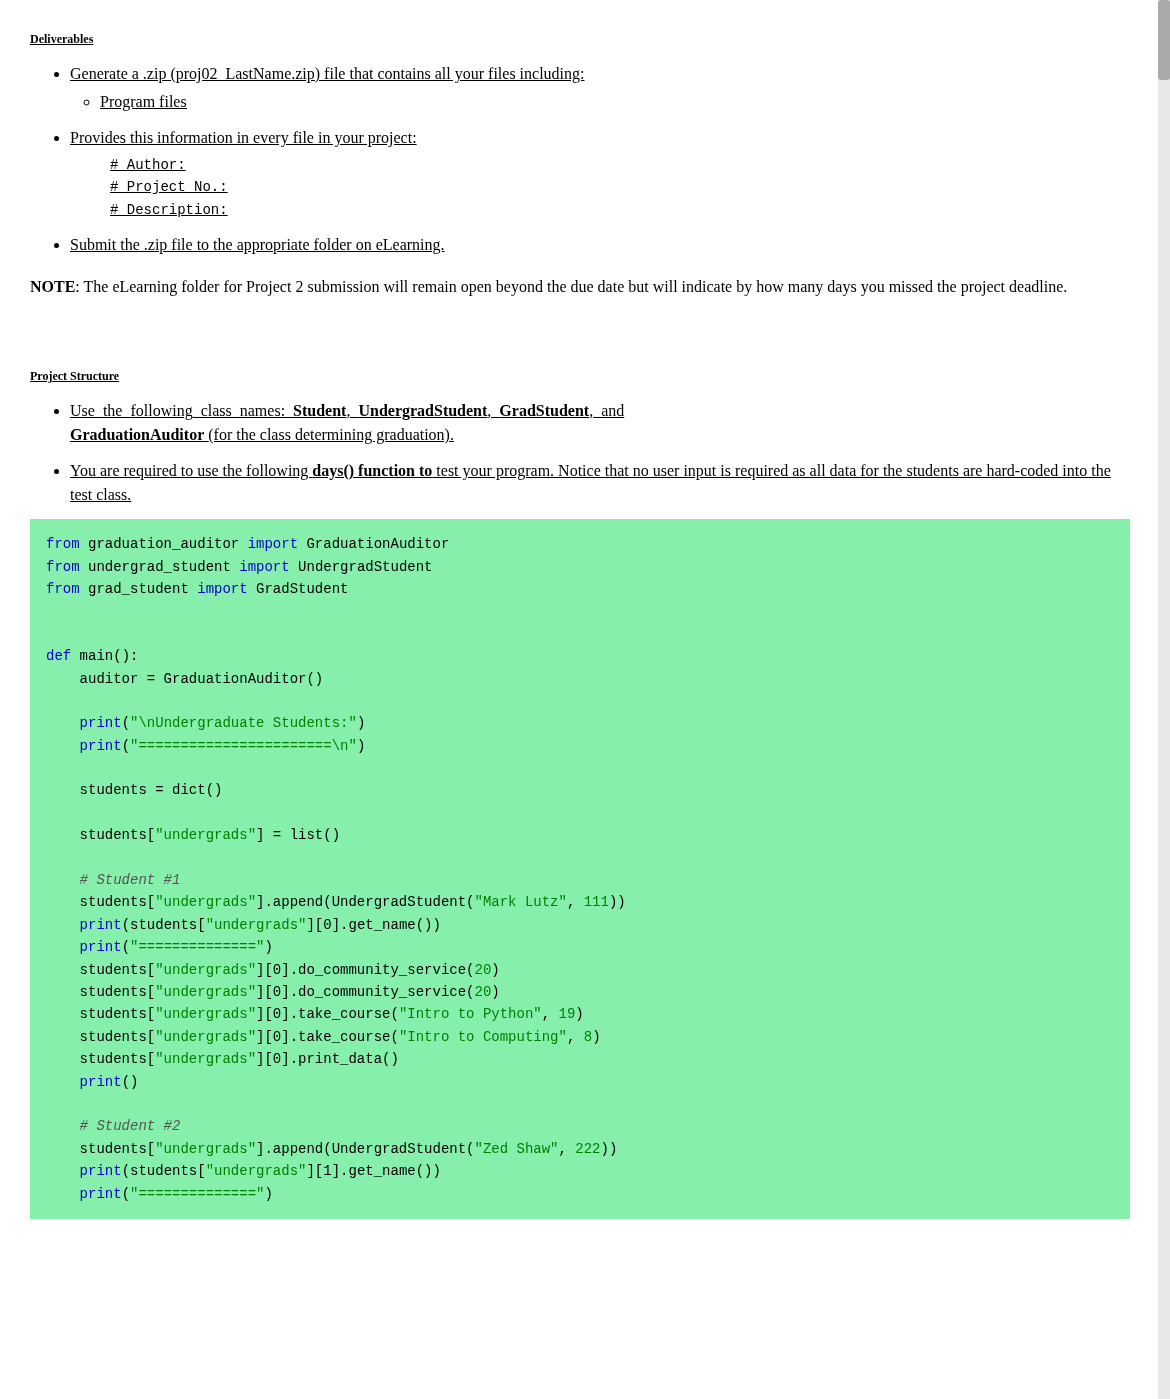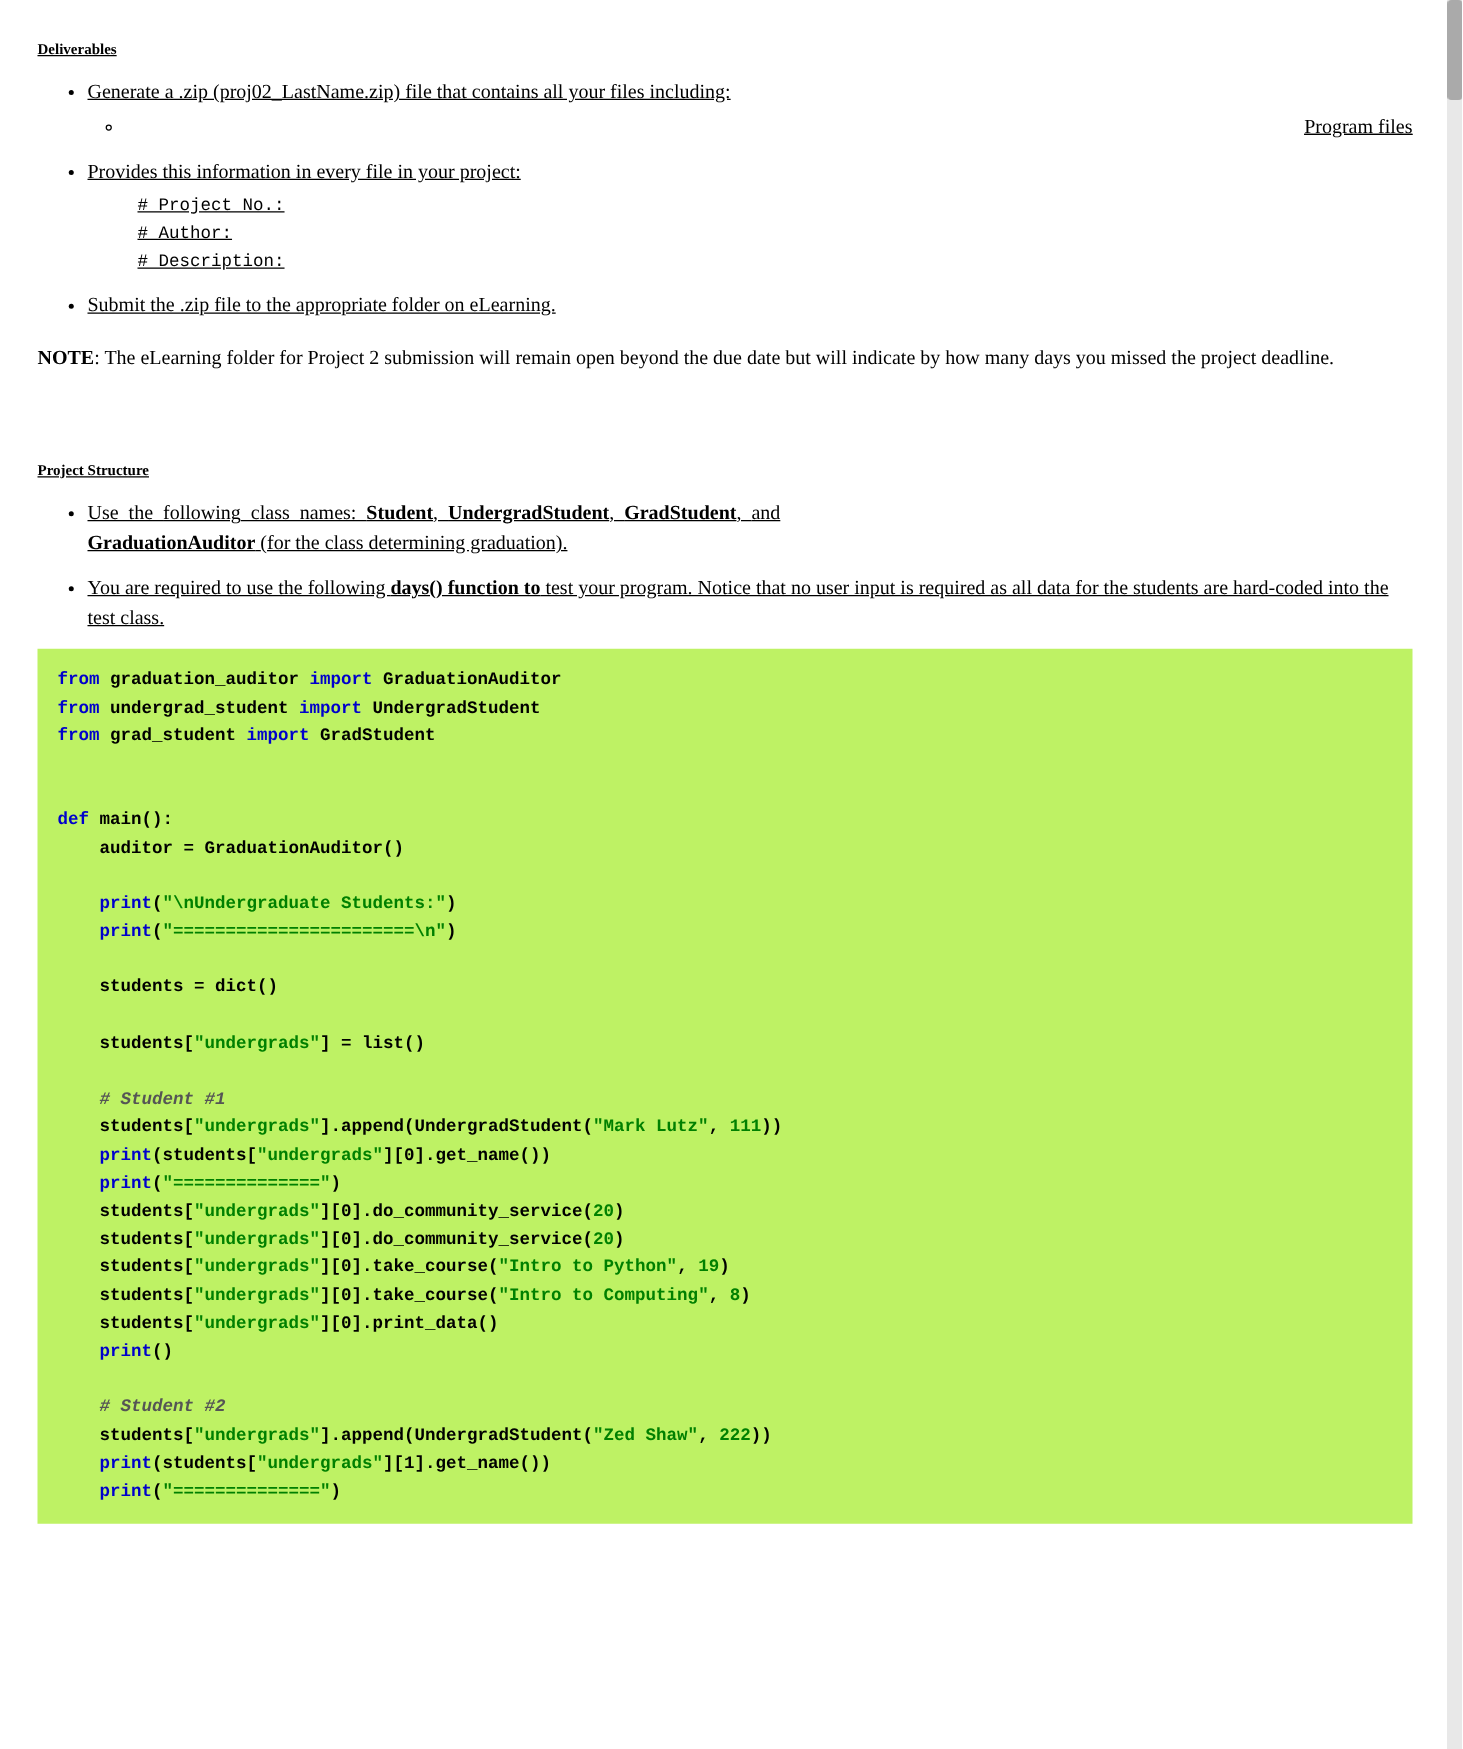--- a/index.html
+++ b/index.html
@@ -34,21 +34,20 @@
 
     ul li {
       margin-bottom: 8px;
       text-decoration: underline;
     }
 
     .sub-list {
       list-style: circle;
       padding-left: 30px;
       margin-top: 4px;
-      text-align: right;
     }
 
     .sub-list li {
       margin-bottom: 2px;
     }
 
     .code-block {
       font-family: 'Courier New', Courier, monospace;
       font-size: 14px;
       margin-left: 40px;
@@ -65,31 +64,30 @@
 
     .note-bold {
       font-weight: bold;
     }
 
     .spacer {
       height: 40px;
     }
 
     .code-area {
-      background: #bef264;
+      background: #86efac;
       border: none;
       font-family: 'Courier New', Courier, monospace;
       font-size: 14px;
       line-height: 1.6;
       padding: 14px 16px;
       margin-top: 10px;
       margin-bottom: 4px;
       white-space: pre;
       overflow-x: auto;
-      font-weight: bold;
     }
 
     .kw-from { color: #0000cc; }
     .kw-import { color: #0000cc; }
     .kw-def { color: #0000cc; }
     .kw-print { color: #0000cc; }
     .str-green { color: #008000; }
     .comment-italic { color: #555; font-style: italic; }
 
     .bullet-text {
@@ -140,22 +138,22 @@
       <ul class="sub-list">
         <li>
           <span>Program files</span>
         </li>
       </ul>
     </li>
 
     <li class="bullet-item">
       <span class="bullet-text">Provides this information in every file in your project:</span>
       <div class="code-block">
+        <div># Author:</div>
         <div># Project No.:</div>
-        <div># Author:</div>
         <div># Description:</div>
       </div>
     </li>
 
     <li class="bullet-item">
       <span class="bullet-text">Submit the .zip file to the appropriate folder on eLearning.</span>
     </li>
   </ul>
 
   <div class="note-block">

